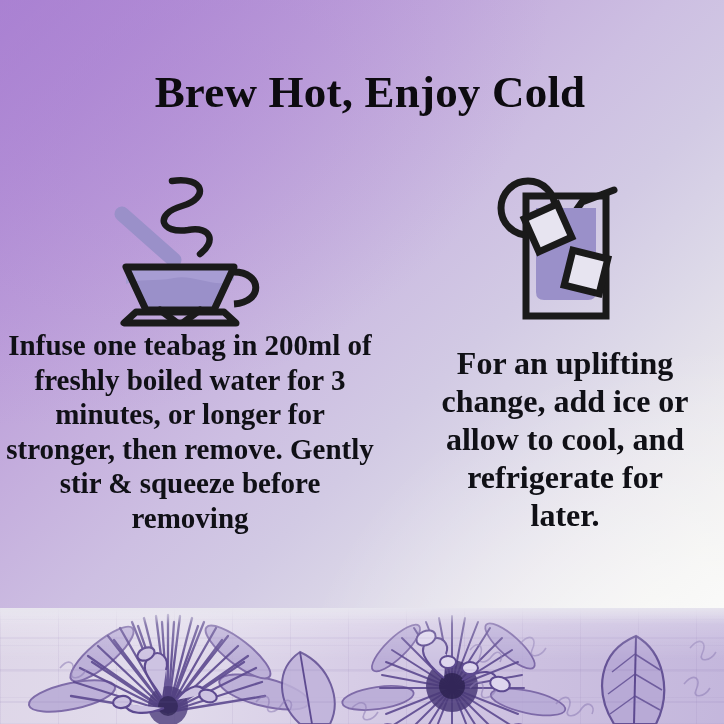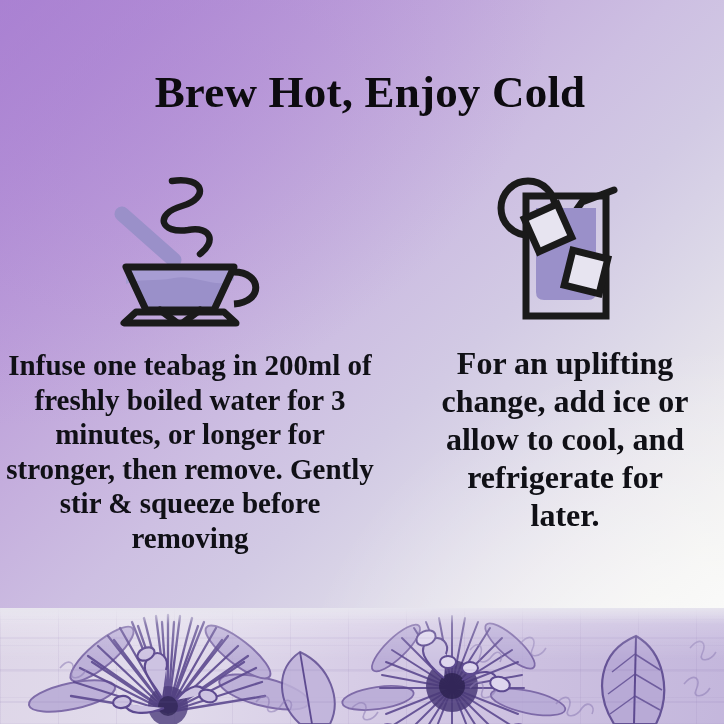--- a/index.html
+++ b/index.html
@@ -67,21 +67,21 @@
     height:160px;
     display:flex;align-items:center;justify-content:center;
   }
   .caption{
     text-align:center;
     font-weight:bold;
     color:#101016;
     font-family:"Liberation Serif", serif;
     line-height:1.19;
   }
-  .caption.left{ font-size:29px; width:380px; margin-top:20px;}
+  .caption.left{ font-size:29px; width:380px; margin-top:0;}
   .caption.right{ font-size:32px; width:260px; margin-top:16px;}
 
   
   .band{
     position:absolute;
     left:0;right:0;bottom:0;
     height:116px;
     overflow:hidden;
   }
   .band-fade{

